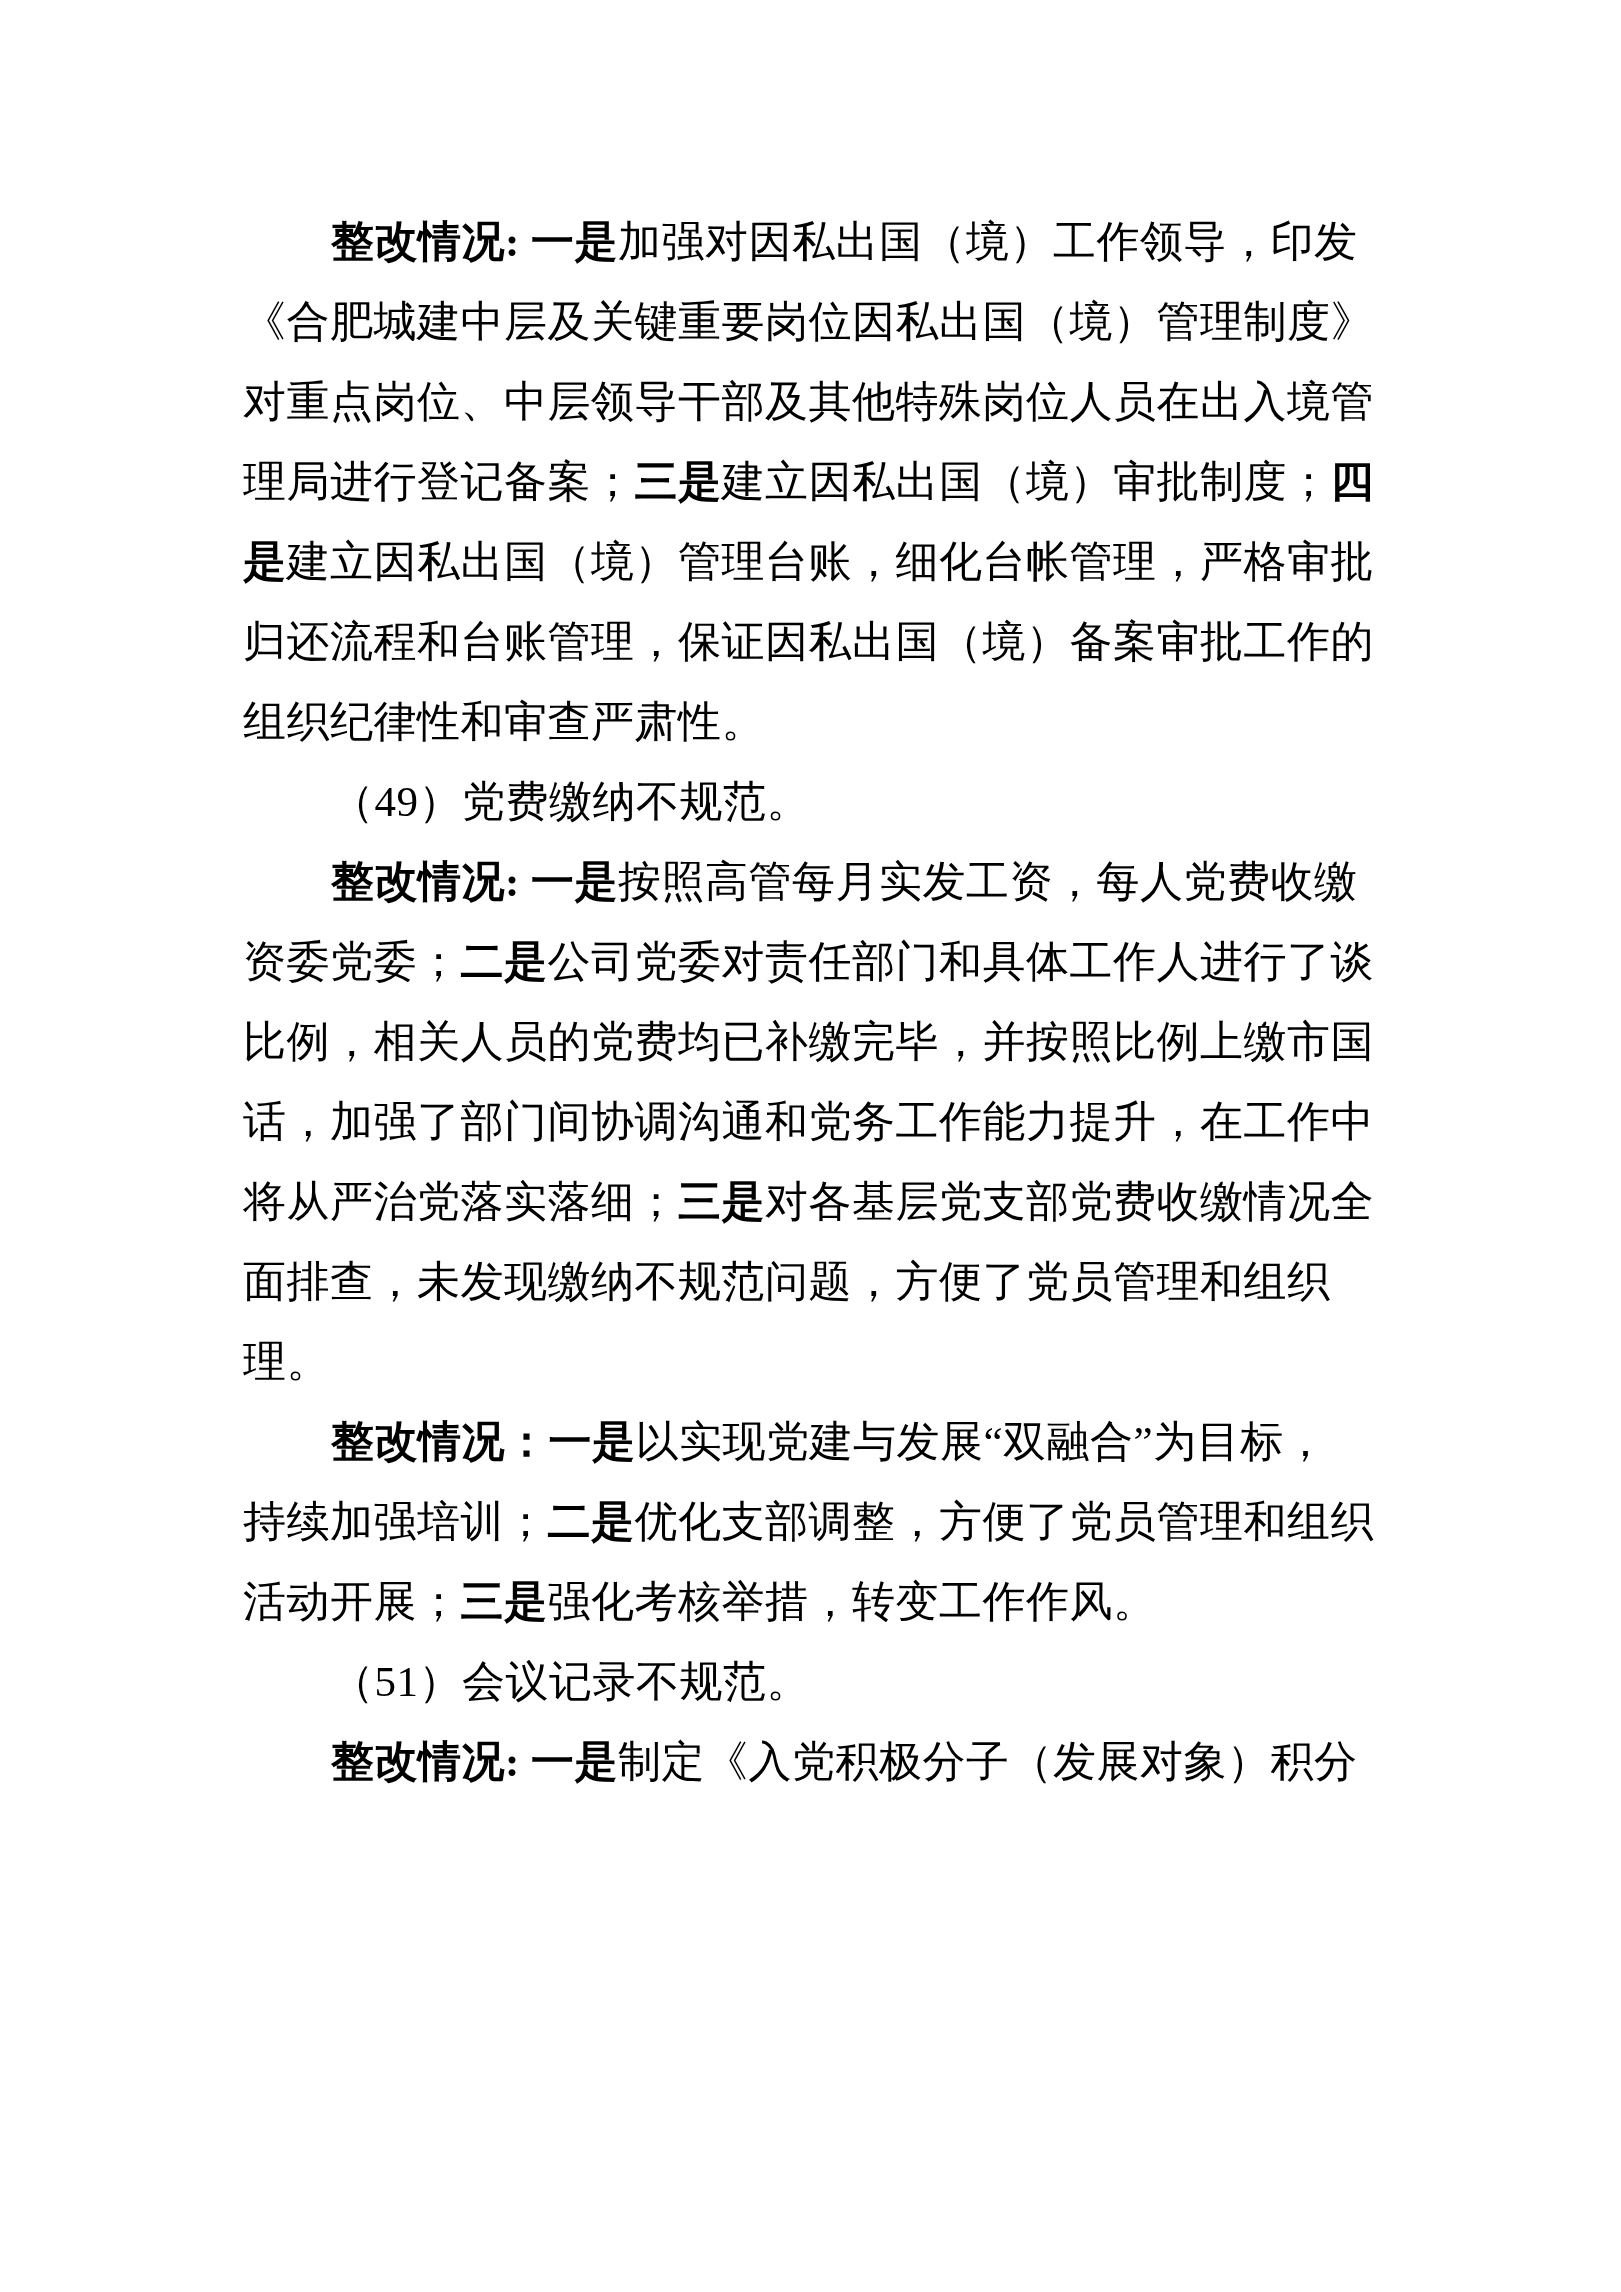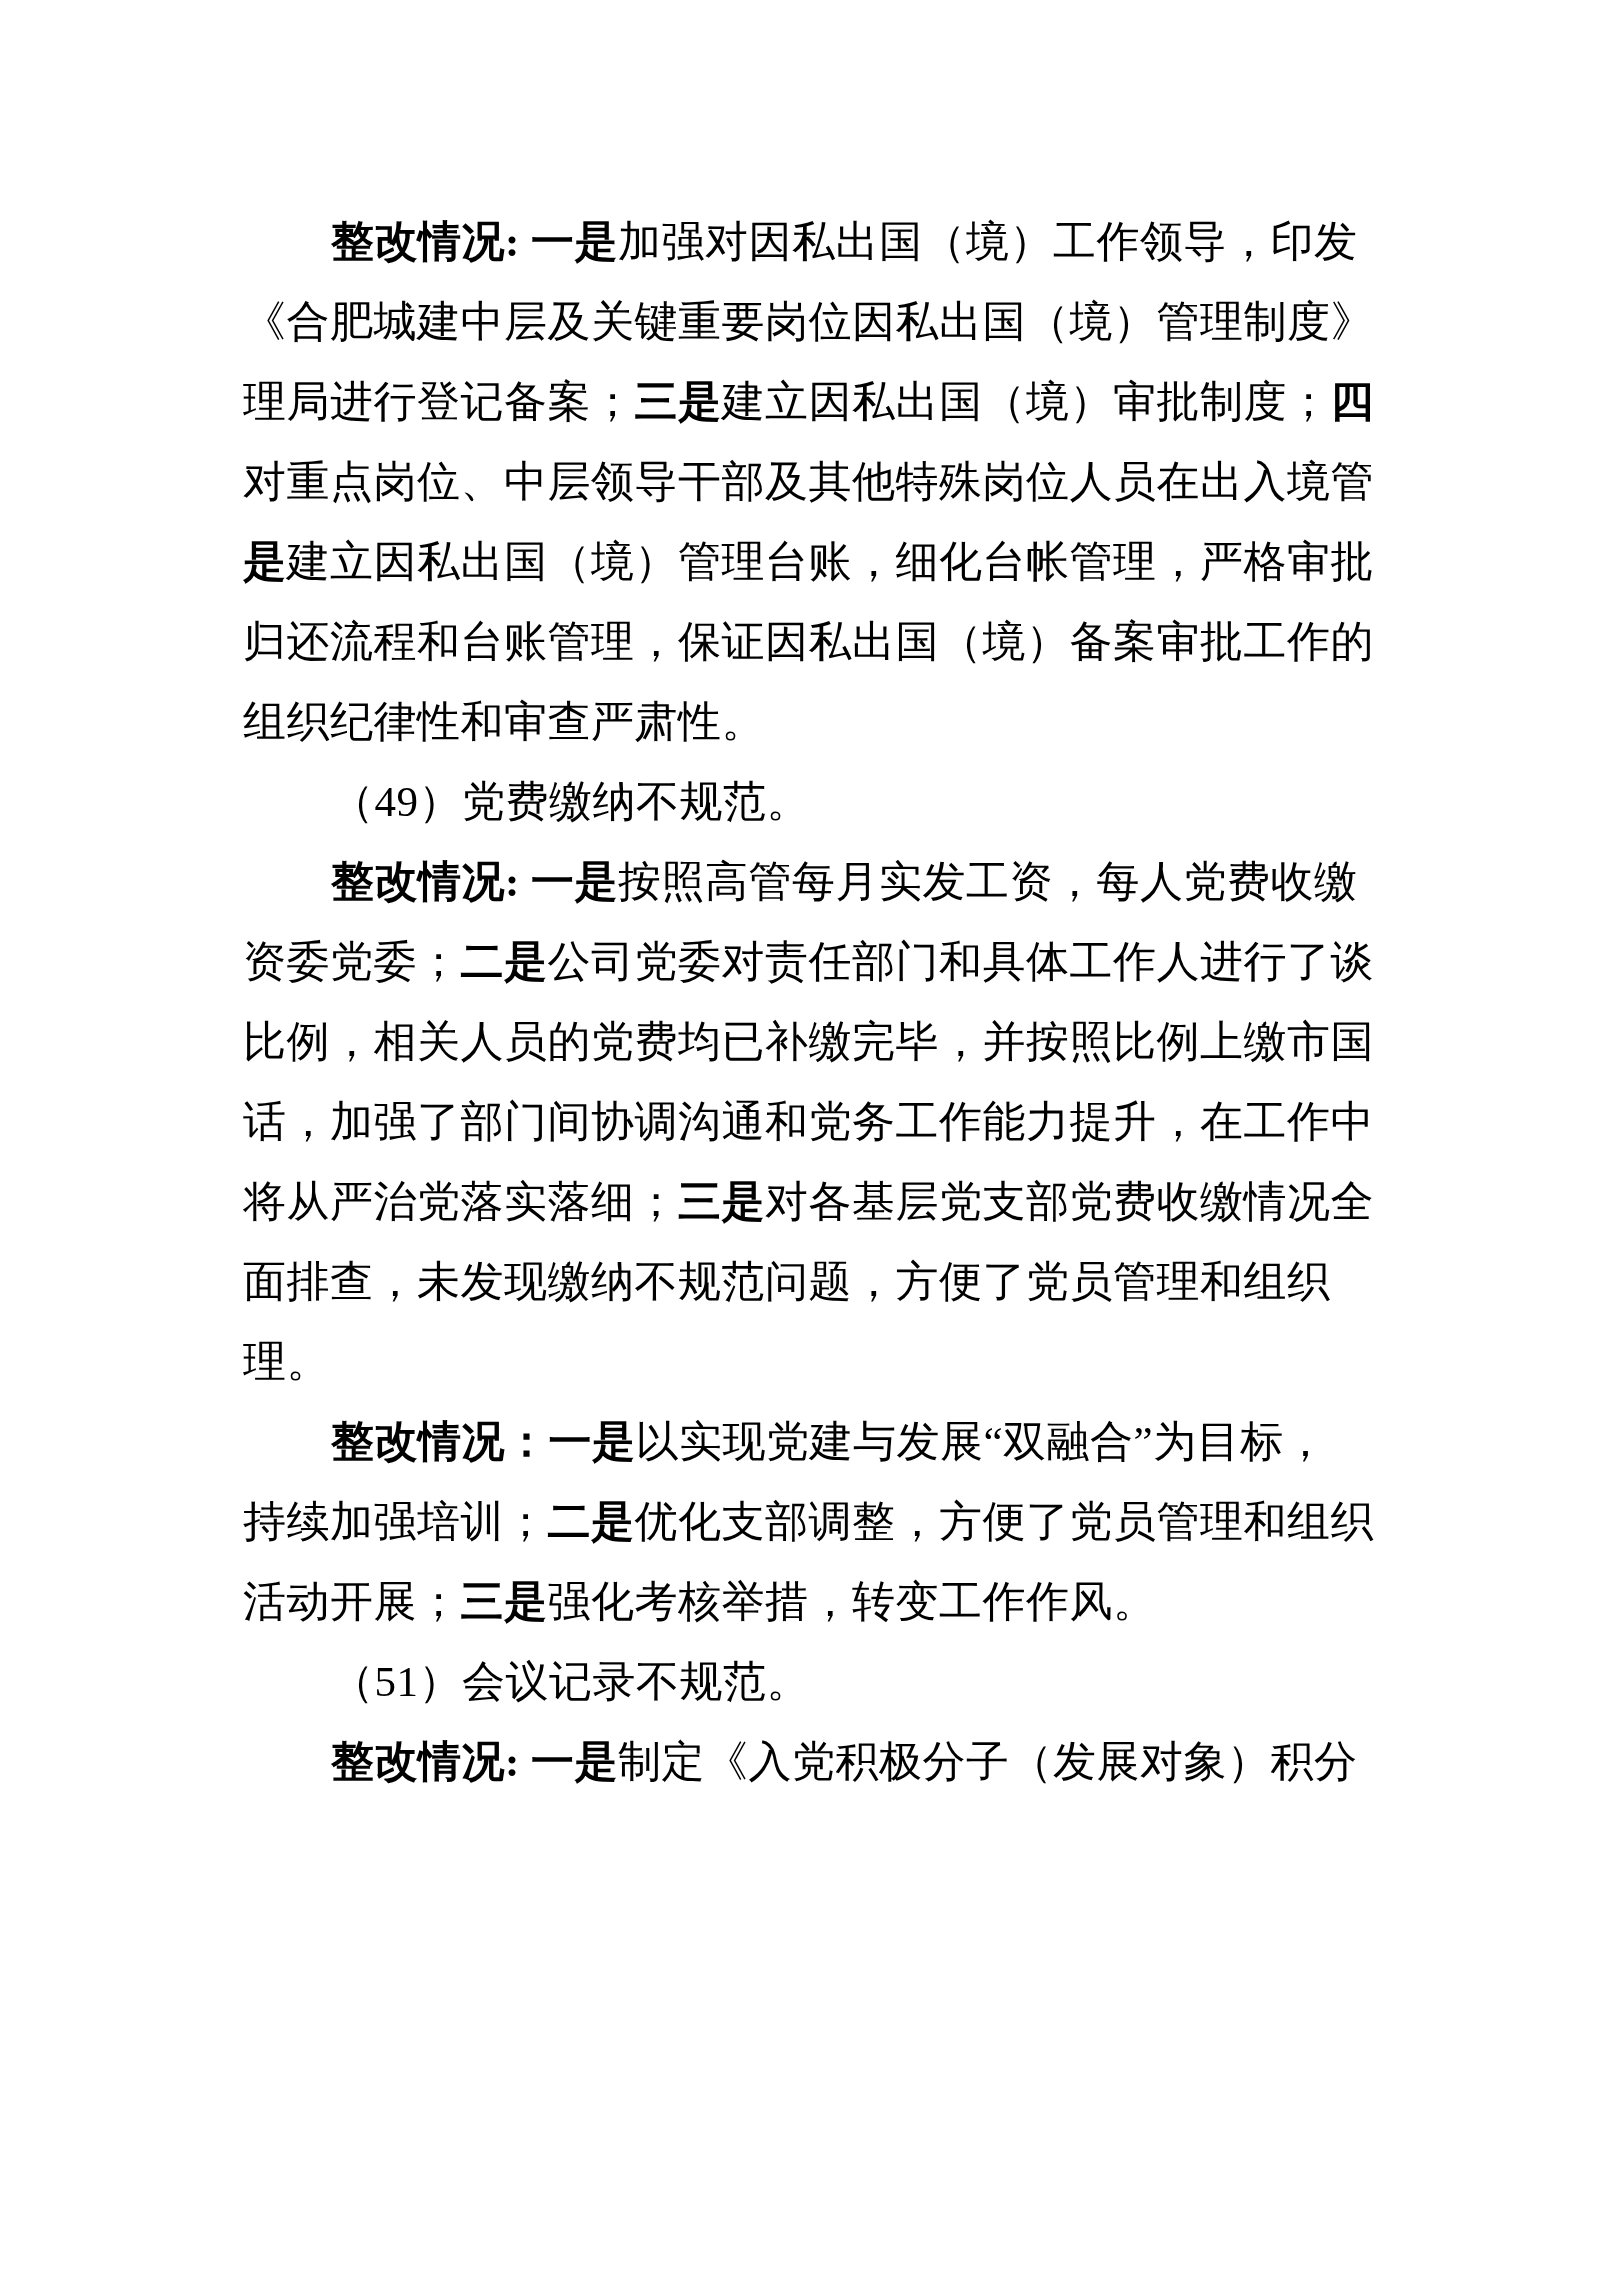--- a/index.html
+++ b/index.html
@@ -47,22 +47,22 @@
     font-family: "Liberation Serif", "DejaVu Serif", serif;
   }
 </style>
 </head>
 <body>
 
 <div class="page">
   <div class="doc-body" id="doc-body">
       <div class="line indent"><span class="seg-bold">整改情况: 一是</span><span class="seg-regular">加强对因私出国（境）工作领导，印发</span></div>
       <div class="line"><span class="seg-regular">《合肥城建中层及关键重要岗位因私出国（境）管理制度》</span></div>
+      <div class="line"><span class="seg-regular">对重点岗位、中层领导干部及其他特殊岗位人员在出入境管</span></div>
       <div class="line"><span class="seg-regular">理局进行登记备案；</span><span class="seg-bold">三是</span><span class="seg-regular">建立因私出国（境）审批制度；</span><span class="seg-bold">四</span></div>
-      <div class="line"><span class="seg-regular">对重点岗位、中层领导干部及其他特殊岗位人员在出入境管</span></div>
       <div class="line"><span class="seg-bold">是</span><span class="seg-regular">建立因私出国（境）管理台账，细化台帐管理，严格审批</span></div>
       <div class="line"><span class="seg-regular">归还流程和台账管理，保证因私出国（境）备案审批工作的</span></div>
       <div class="line"><span class="seg-regular">组织纪律性和审查严肃性。</span></div>
       <div class="line indent"><span class="seg-regular">（49）党费缴纳不规范。</span></div>
       <div class="line indent"><span class="seg-bold">整改情况: 一是</span><span class="seg-regular">按照高管每月实发工资，每人党费收缴</span></div>
       <div class="line"><span class="seg-regular">资委党委；</span><span class="seg-bold">二是</span><span class="seg-regular">公司党委对责任部门和具体工作人进行了谈</span></div>
       <div class="line"><span class="seg-regular">比例，相关人员的党费均已补缴完毕，并按照比例上缴市国</span></div>
       <div class="line"><span class="seg-regular">话，加强了部门间协调沟通和党务工作能力提升，在工作中</span></div>
       <div class="line"><span class="seg-regular">将从严治党落实落细；</span><span class="seg-bold">三是</span><span class="seg-regular">对各基层党支部党费收缴情况全</span></div>
       <div class="line"><span class="seg-regular">面排查，未发现缴纳不规范问题，方便了党员管理和组织</span></div>

